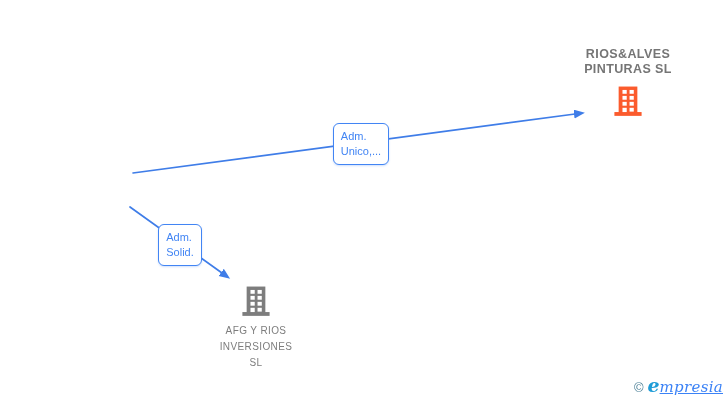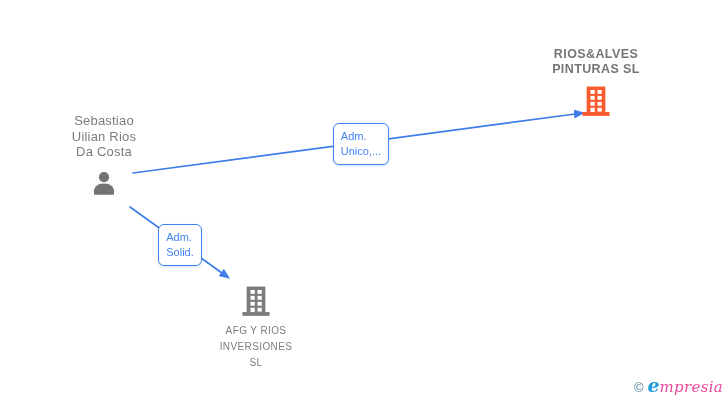--- a/index.html
+++ b/index.html
@@ -65,55 +65,45 @@
   .brand .copy { color: #4A7F96; font-size: 13px; margin-right: 4px; }
   .brand .brand-e {
     color: #1E9CD7;
     font-family: "DejaVu Serif", serif;
     font-style: italic;
     font-size: 19px;
     line-height: 18px;
     font-weight: bold;
   }
   .brand .brand-rest {
-    color: #ec4899;
+    color: #3b82f6;
     font-family: "DejaVu Serif", serif;
     font-style: italic;
     font-size: 15px;
     letter-spacing: 0.3px;
+    text-decoration: underline;
   }
 </style>
 </head>
 <body>
 
 <div class="canvas">
 
   <svg class="edges" width="728" height="400">
     <defs>
       <marker id="arrowhead" markerUnits="userSpaceOnUse" markerWidth="13" markerHeight="11" refX="1" refY="4.5" orient="auto">
         <path d="M0,0 L11,4.5 L0,9 z" fill="#3F7DE8"></path>
       </marker>
     </defs>
     <line class="edge-line" x1="133" y1="173" x2="575" y2="114" marker-end="url(#arrowhead)"></line>
     <line class="edge-line" x1="130" y1="207" x2="222" y2="273" marker-end="url(#arrowhead)"></line>
   </svg>
 
-  <div class="node" style="left:37px; top:113px; width:134px;">
-    <div class="node-name">Sebastiao
-Uilian Rios
-Da Costa</div>
-    <span class="node-icon" style="color: rgb(115, 115, 115);">
-      <svg width="34" height="34" viewBox="0 0 24 24">
-        <circle cx="12" cy="7.2" r="3.6" fill="currentColor"></circle>
-        <path d="M12 11.6 c-4.3 0 -7.1 2.2 -7.1 5.6 V19.5 h14.2 v-2.3 c0 -3.4 -2.8 -5.6 -7.1 -5.6 z" fill="currentColor"></path>
-      </svg>
-    </span>
-  </div>
 
-  <div class="node" style="left:524px; top:47px; width:144px;">
+  <div class="node" style="left:556px; top:47px; width:144px;">
     <div class="node-name bold">RIOS&amp;ALVES
 PINTURAS  SL</div>
     <span class="node-icon" style="color: rgb(251, 91, 45);">
       <svg width="34" height="34" viewBox="0 0 40 40">
         <rect x="9" y="3" width="22" height="32" fill="currentColor"></rect>
         <rect x="4" y="33" width="32" height="4.5" fill="currentColor"></rect>
         <g fill="#ffffff">
           <rect x="13.5" y="7" width="5" height="4.5"></rect>
             <rect x="21.8" y="7" width="5" height="4.5"></rect>
           <rect x="13.5" y="14" width="5" height="4.5"></rect>

